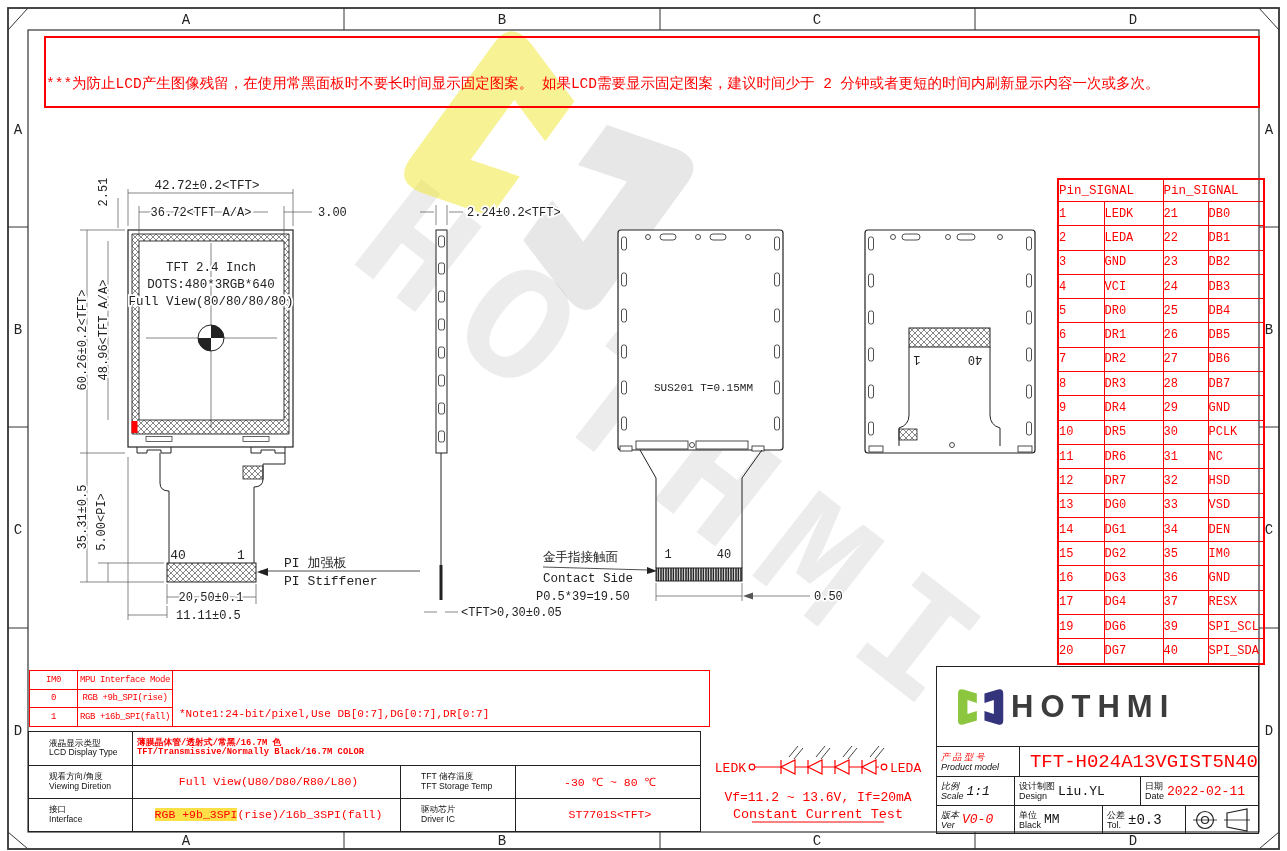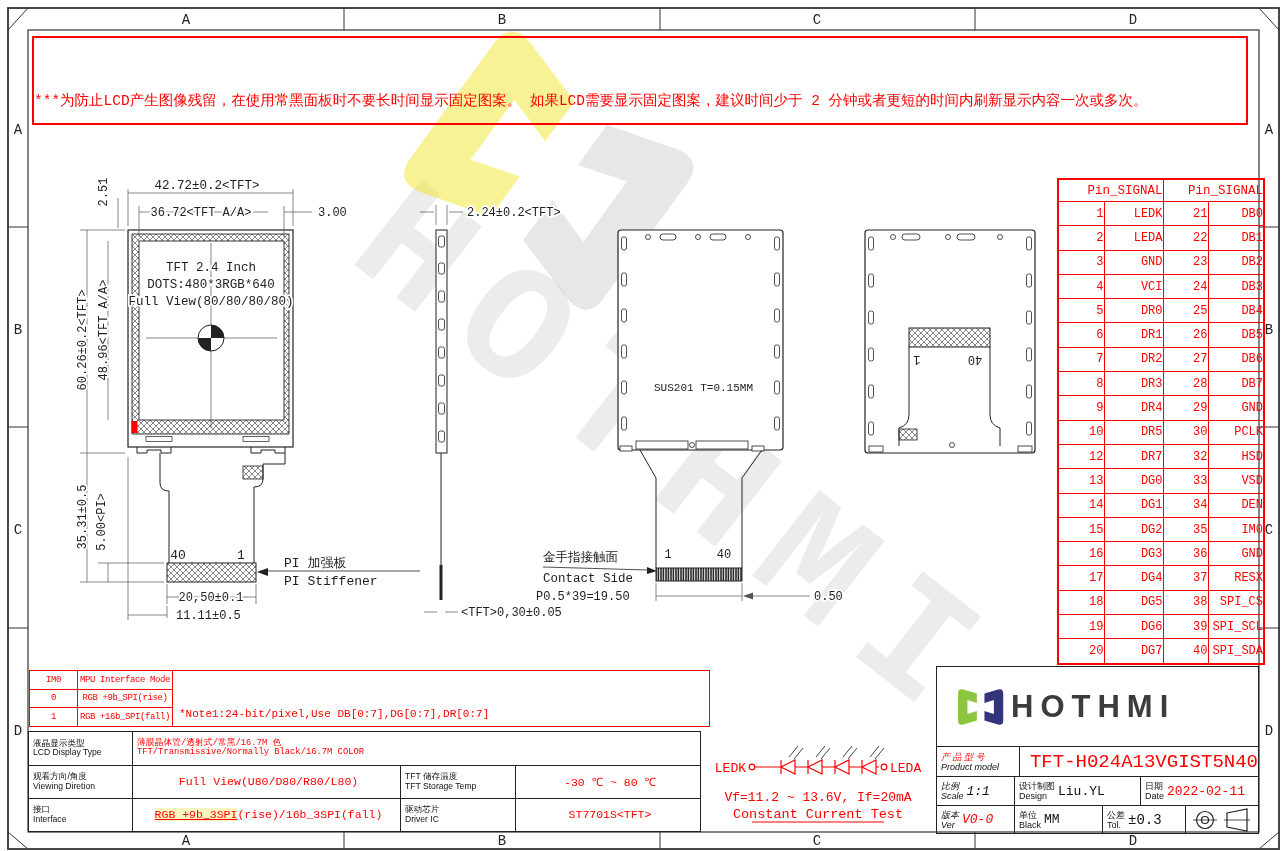--- a/index.html
+++ b/index.html
@@ -8,44 +8,44 @@
   .mono{font-family:"Liberation Mono","DejaVu Sans Mono",monospace;}
   .abs{position:absolute;}
   
   .wm-text{left:430px;top:150px;width:1100px;font-size:165px;font-weight:bold;
            color:rgba(70,70,70,0.10);letter-spacing:28px;transform:rotate(38deg);
            transform-origin:left top;white-space:nowrap;z-index:0;}
   .wm-mark{left:395px;top:40px;z-index:0;transform:rotate(36deg);}
   
   .layer{left:0;top:0;z-index:1;}
   
-  .warning{left:32px;top:36px;width:1212px;height:66px;border:2px solid #f00;
-           z-index:2;color:#f00;white-space:pre;overflow:hidden;padding-top:19px;}
+  .warning{left:44px;top:36px;width:1212px;height:66px;border:2px solid #f00;
+           z-index:2;color:#f00;white-space:pre;overflow:hidden;padding-top:2px;}
   .warning .l{line-height:16.5px;}
   .warning .cjk{font-size:14.5px;}
   
   table{border-collapse:collapse;table-layout:fixed;}
   .pintable{left:1057px;top:178px;width:206px;height:487px;z-index:2;
-            color:#f00;font-size:12px;text-align:right;border:2px solid #f00;}
+            color:#f00;font-size:12px;text-align:left;border:2px solid #f00;}
   .pintable th,.pintable td{border:1px solid #f00;font-weight:normal;padding:0;overflow:hidden;}
   .pintable thead th{height:21px;font-size:12.5px;}
   
   .mputable{left:29px;top:670px;width:143px;height:57px;z-index:2;color:#f00;
             font-size:9px;text-align:center;border:1.5px solid #f00;letter-spacing:-0.4px;}
   .mputable td{border:1px solid #f00;padding:0;overflow:hidden;white-space:nowrap;}
   
   .notes{left:172px;top:670px;width:530px;height:53px;border:1.5px solid #f00;z-index:2;
          color:#f00;font-size:11px;line-height:16.5px;white-space:pre;padding:2px 0 0 6px;overflow:hidden;}
   
   .spectable{left:28px;top:731px;width:672px;height:101px;z-index:2;border:1px solid #222;}
   .spectable td{border:1px solid #222;padding:0 0 0 4px;overflow:hidden;white-space:nowrap;vertical-align:middle;}
-  .lab{font-size:8.6px;line-height:9.6px;color:#111;}
+  .lab{font-size:8.6px;line-height:9.6px;color:#111;margin-left:16px;}
   .val{color:#f00;font-size:11.5px;text-align:center;}
-  .val2{color:#f00;font-size:8.8px;line-height:9.8px;}
-  .hl{background:#fef9c3;text-decoration:underline;}
+  .val2{color:#f00;font-size:8.8px;line-height:9.8px;font-weight:bold;}
+  .hl{background:#fde047;}
   
   .titleblock{left:936px;top:666px;width:321px;height:166px;z-index:2;border:1.5px solid #222;
               display:flex;flex-direction:column;}
   .tb-row{display:flex;border-top:1px solid #222;}
   .tb-logo{height:79px;display:flex;align-items:center;border-top:none;}
   .brand{font-size:31px;font-weight:bold;color:#3c3c3c;letter-spacing:7px;margin-left:6px;}
   .tb-cell{border-left:1px solid #222;display:flex;align-items:center;overflow:hidden;}
   .tb-cell:first-child{border-left:none;font-style:italic;}
   .tb-lab{font-size:9px;line-height:10px;color:#111;padding:0 3px 0 4px;white-space:nowrap;}
   .tb-val{font-size:13px;color:#111;white-space:nowrap;text-align:right;}
@@ -374,20 +374,26 @@
           <td>GND</td>
         </tr>
 
         <tr>
           <td>10</td>
           <td>DR5</td>
           <td>30</td>
           <td>PCLK</td>
         </tr>
 
+        <tr>
+          <td>11</td>
+          <td>DR6</td>
+          <td>31</td>
+          <td>NC</td>
+        </tr>
 
         <tr>
           <td>12</td>
           <td>DR7</td>
           <td>32</td>
           <td>HSD</td>
         </tr>
 
         <tr>
           <td>13</td>
@@ -417,26 +423,20 @@
           <td>GND</td>
         </tr>
 
         <tr>
           <td>17</td>
           <td>DG4</td>
           <td>37</td>
           <td>RESX</td>
         </tr>
 
-        <tr>
-          <td>18</td>
-          <td>DG5</td>
-          <td>38</td>
-          <td>SPI_CS</td>
-        </tr>
 
         <tr>
           <td>19</td>
           <td>DG6</td>
           <td>39</td>
           <td>SPI_SCL</td>
         </tr>
 
         <tr>
           <td>20</td>

